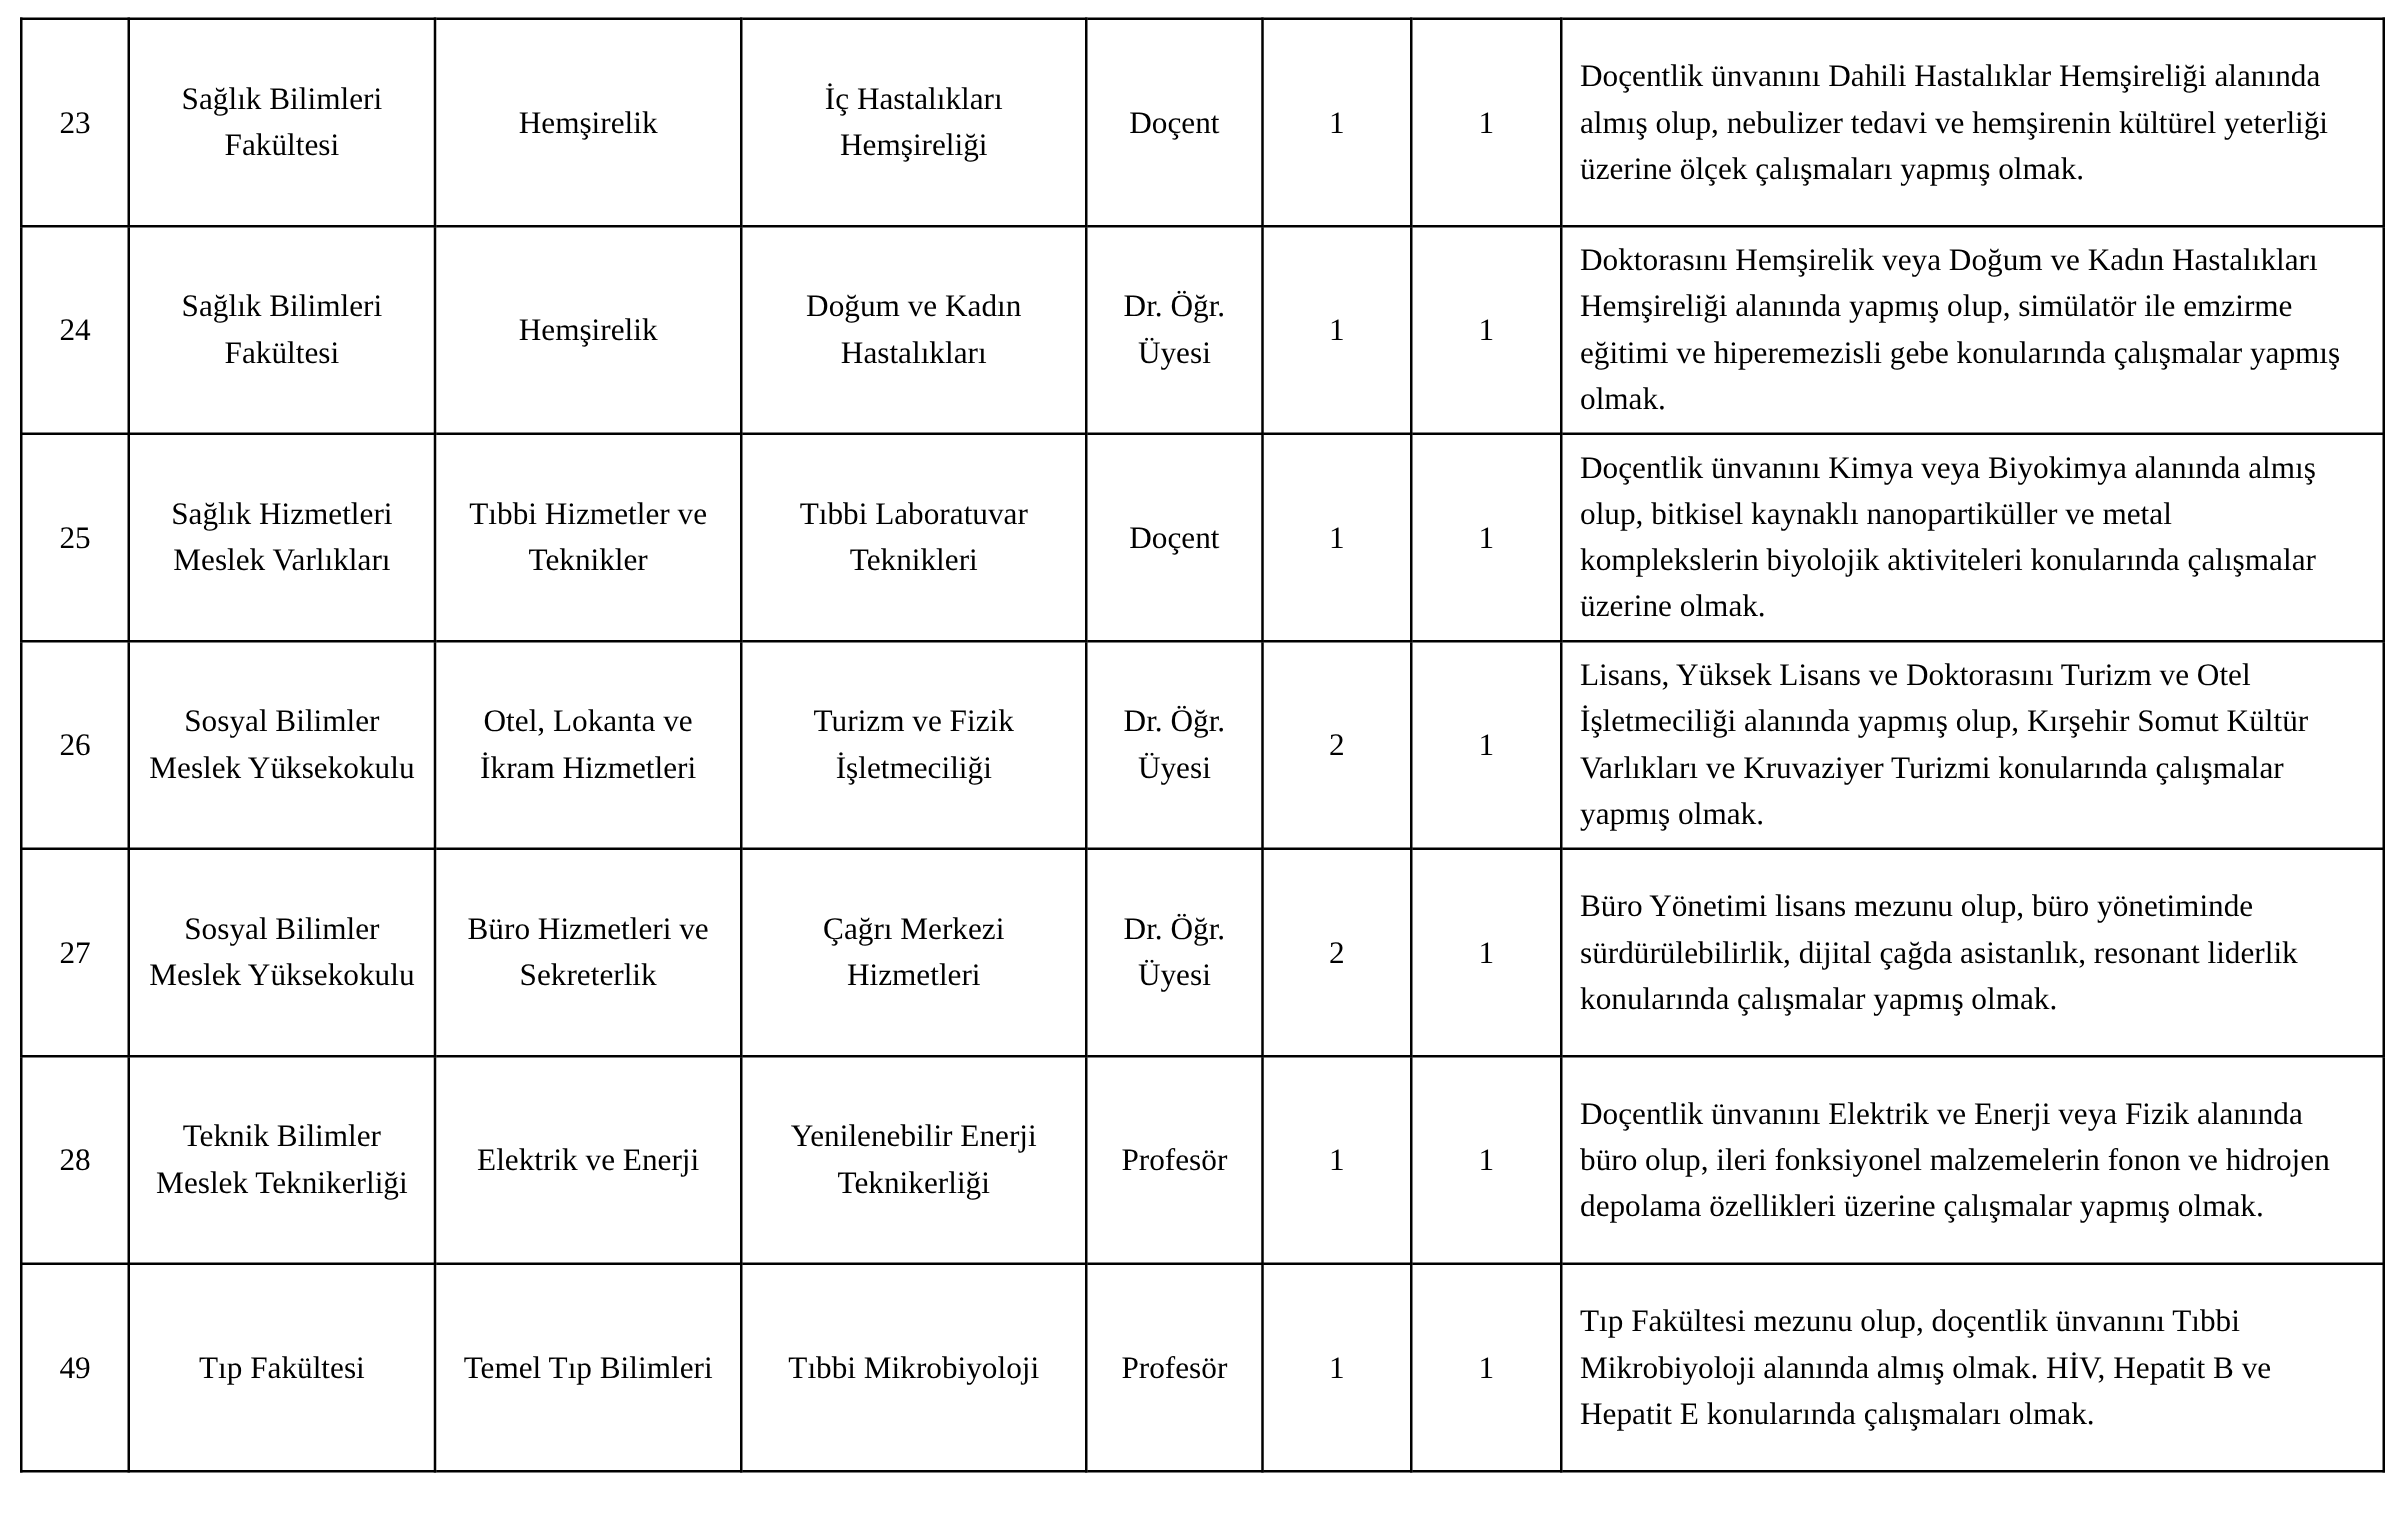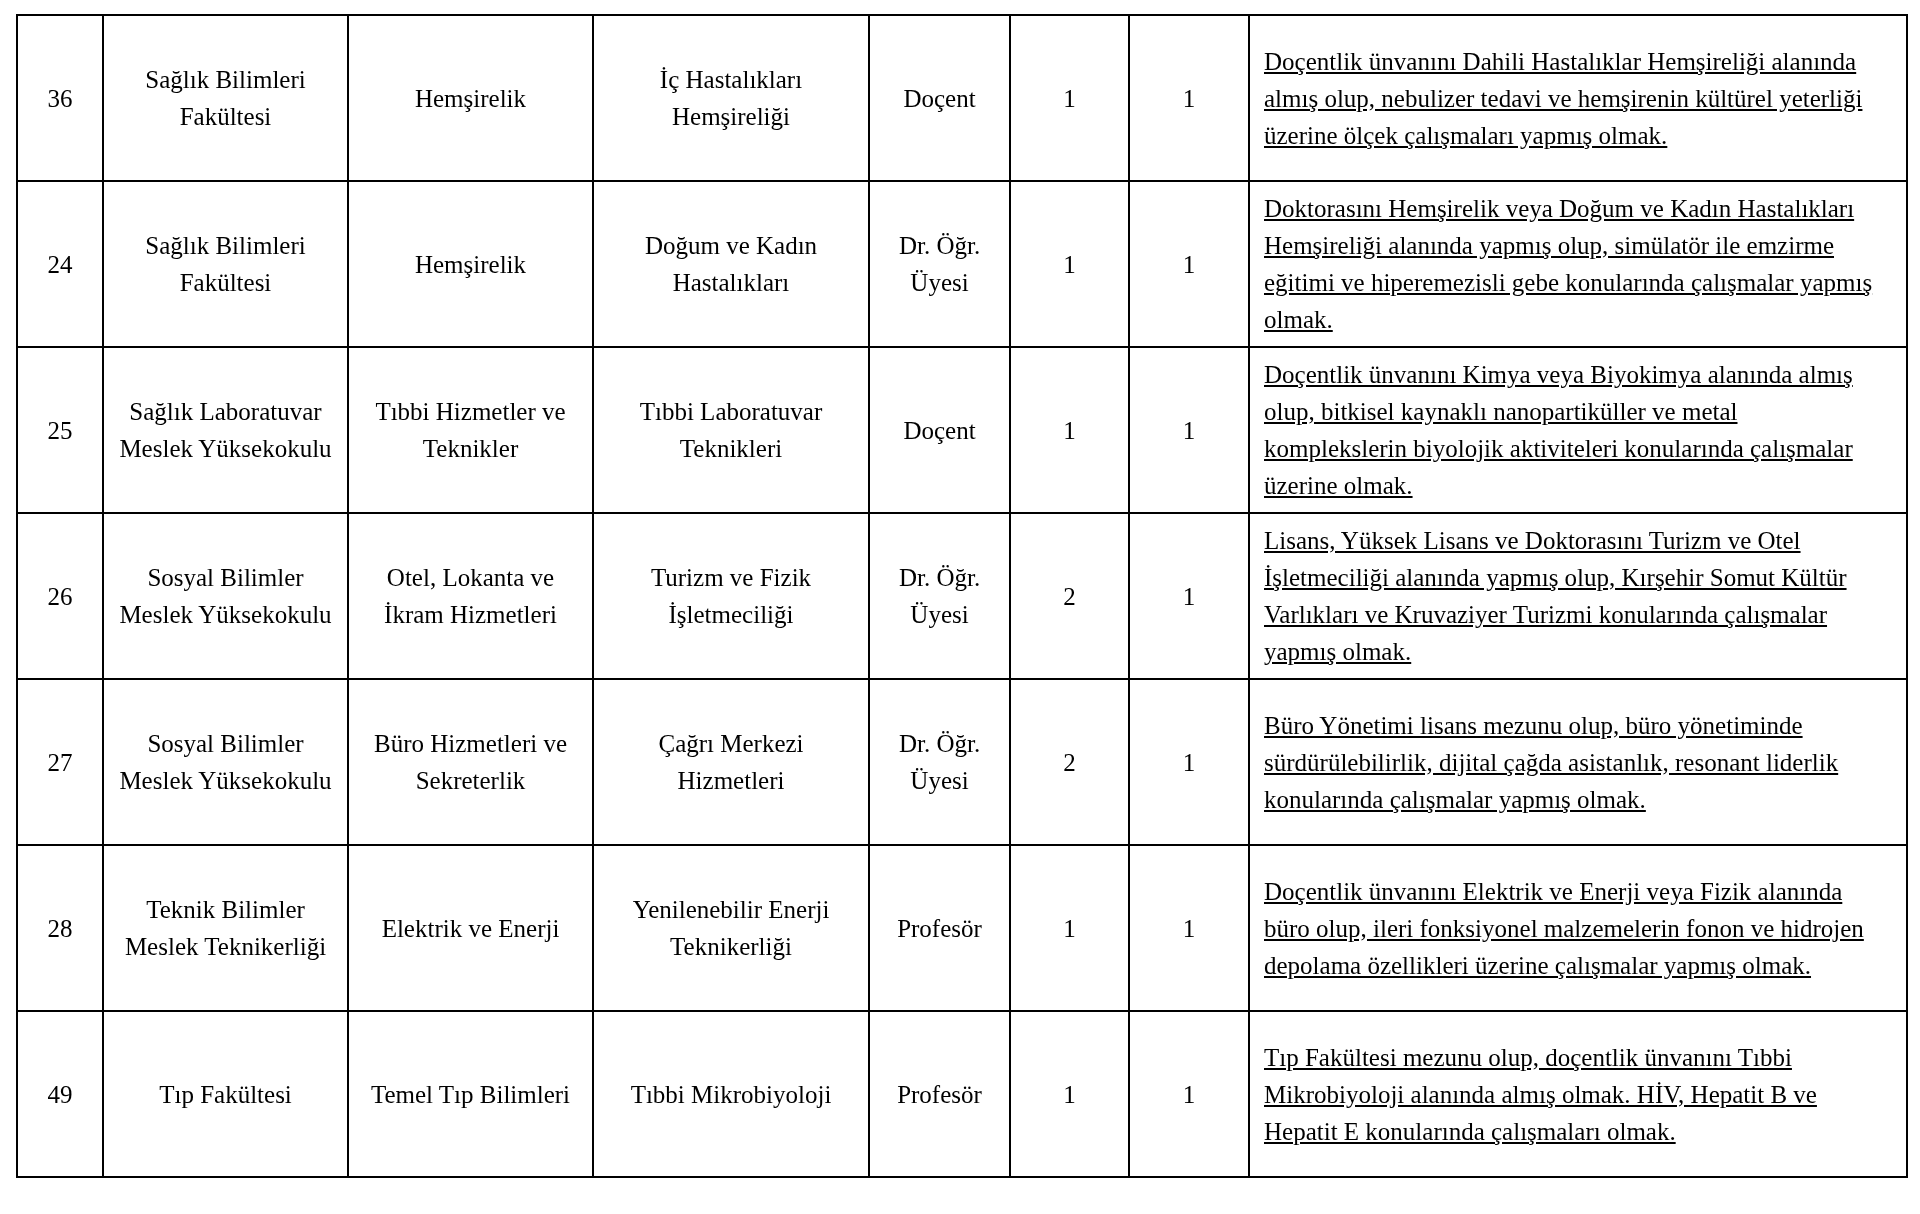--- a/index.html
+++ b/index.html
@@ -30,21 +30,20 @@
     line-height: 1.48;
     text-align: center;
     vertical-align: middle;
     padding: 6px 8px;
     height: 166px;
     word-wrap: break-word;
   }
   table.positions td.desc {
     text-align: left;
     padding: 8px 20px 8px 14px;
-    text-decoration: underline;
   }
   col.c-no       { width: 86px;  }
   col.c-faculty  { width: 245px; }
   col.c-dept     { width: 245px; }
   col.c-program  { width: 276px; }
   col.c-title    { width: 141px; }
   col.c-num1     { width: 119px; }
   col.c-num2     { width: 120px; }
   col.c-desc     { width: 658px; }
 </style>
@@ -58,42 +57,42 @@
         <col class="c-faculty">
         <col class="c-dept">
         <col class="c-program">
       <col class="c-title">
         <col class="c-num1">
         <col class="c-num2">
         <col class="c-desc">
     </colgroup>
     <tbody>
       <tr>
-        <td>36</td>
+        <td>23</td>
         <td>Sağlık Bilimleri Fakültesi</td>
         <td>Hemşirelik</td>
         <td>İç Hastalıkları Hemşireliği</td>
         <td>Doçent</td>
         <td>1</td>
         <td>1</td>
         <td class="desc">Doçentlik ünvanını Dahili Hastalıklar Hemşireliği alanında almış olup, nebulizer tedavi ve hemşirenin kültürel yeterliği üzerine ölçek çalışmaları yapmış olmak.</td>
       </tr>
       <tr>
         <td>24</td>
         <td>Sağlık Bilimleri Fakültesi</td>
         <td>Hemşirelik</td>
         <td>Doğum ve Kadın Hastalıkları</td>
         <td>Dr. Öğr. Üyesi</td>
         <td>1</td>
         <td>1</td>
         <td class="desc">Doktorasını Hemşirelik veya Doğum ve Kadın Hastalıkları Hemşireliği alanında yapmış olup, simülatör ile emzirme eğitimi ve hiperemezisli gebe konularında çalışmalar yapmış olmak.</td>
       </tr>
       <tr>
         <td>25</td>
-        <td>Sağlık Laboratuvar Meslek Yüksekokulu</td>
+        <td>Sağlık Hizmetleri Meslek Varlıkları</td>
         <td>Tıbbi Hizmetler ve Teknikler</td>
         <td>Tıbbi Laboratuvar Teknikleri</td>
         <td>Doçent</td>
         <td>1</td>
         <td>1</td>
         <td class="desc">Doçentlik ünvanını Kimya veya Biyokimya alanında almış olup, bitkisel kaynaklı nanopartiküller ve metal komplekslerin biyolojik aktiviteleri konularında çalışmalar üzerine olmak.</td>
       </tr>
       <tr>
         <td>26</td>
         <td>Sosyal Bilimler Meslek Yüksekokulu</td>

